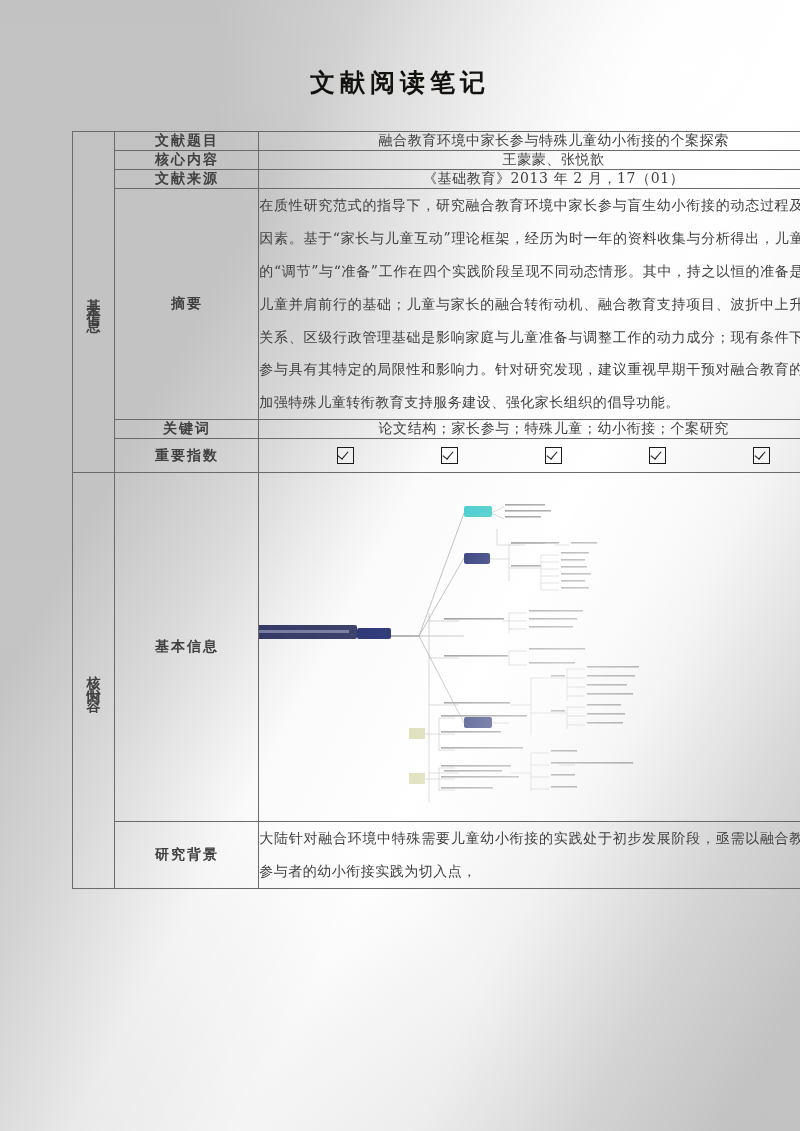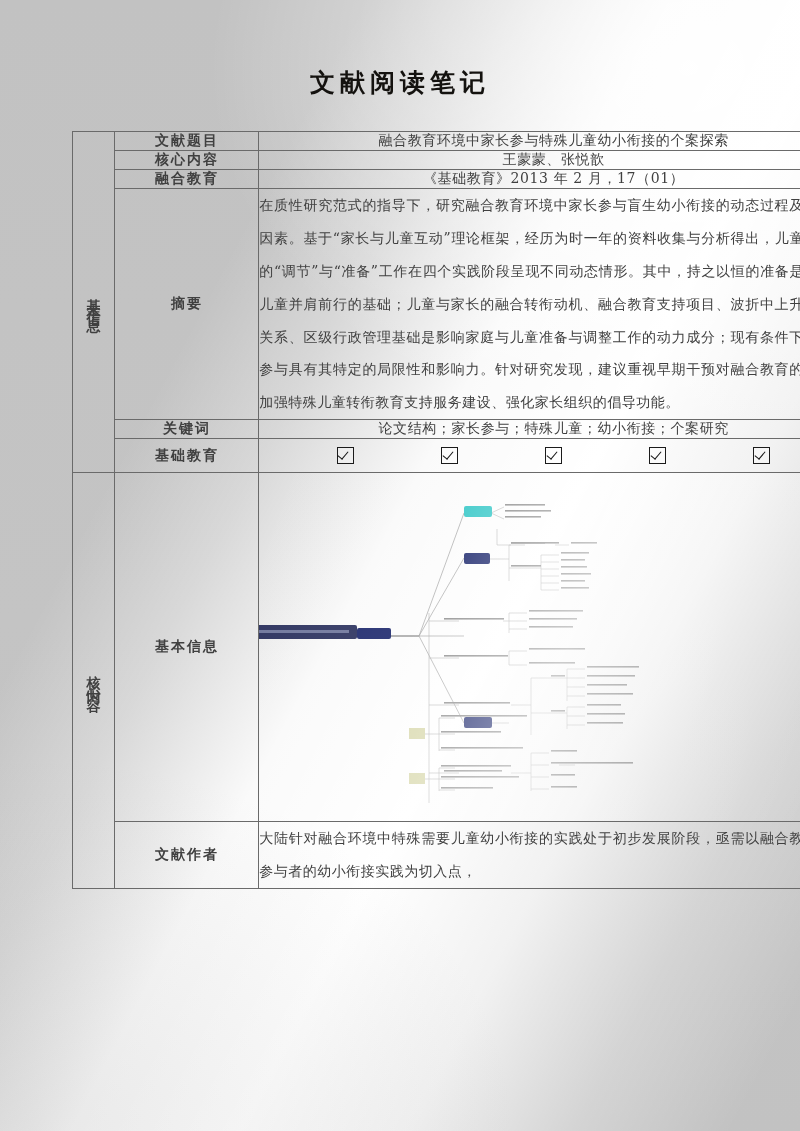--- a/index.html
+++ b/index.html
@@ -201,33 +201,33 @@
         <span class="vert">基本信息</span>
       </td>
       <td class="label-cell">文献题目</td>
       <td class="value-cell value-center">融合教育环境中家长参与特殊儿童幼小衔接的个案探索</td>
     </tr>
     <tr>
       <td class="label-cell">核心内容</td>
       <td class="value-cell value-center">王蒙蒙、张悦歆</td>
     </tr>
     <tr>
-      <td class="label-cell">融合教育</td>
+      <td class="label-cell">文献来源</td>
       <td class="value-cell value-center">《基础教育》2013 年 2 月，17（01）</td>
     </tr>
     <tr>
       <td class="label-cell">摘要</td>
       <td class="abstract">在质性研究范式的指导下，研究融合教育环境中家长参与盲生幼小衔接的动态过程及其影响因素。基于“家长与儿童互动”理论框架，经历为时一年的资料收集与分析得出，儿童与家庭的“调节”与“准备”工作在四个实践阶段呈现不同动态情形。其中，持之以恒的准备是家长与儿童并肩前行的基础；儿童与家长的融合转衔动机、融合教育支持项目、波折中上升的家校关系、区级行政管理基础是影响家庭与儿童准备与调整工作的动力成分；现有条件下的家长参与具有其特定的局限性和影响力。针对研究发现，建议重视早期干预对融合教育的影响、加强特殊儿童转衔教育支持服务建设、强化家长组织的倡导功能。</td>
     </tr>
     <tr>
       <td class="label-cell">关键词</td>
       <td class="value-cell value-center">论文结构；家长参与；特殊儿童；幼小衔接；个案研究</td>
     </tr>
     <tr>
-      <td class="label-cell">基础教育</td>
+      <td class="label-cell">重要指数</td>
       <td>
         <div class="check-row">
           <span class="checkbox"></span>
           <span class="checkbox"></span>
           <span class="checkbox"></span>
           <span class="checkbox"></span>
           <span class="checkbox"></span>
         </div>
       </td>
     </tr>
@@ -349,17 +349,17 @@
             <g fill="#aab0d0">
               <rect x="-4" y="157" width="94" height="3" opacity="0.55"></rect>
             </g>
             <rect x="98" y="155" width="34" height="11" rx="2" fill="#1f2a6e"></rect>
           </svg>
           <div class="mm-shade"></div>
         </div>
       </td>
     </tr>
     <tr>
-      <td class="label-cell">文献作者</td>
+      <td class="label-cell">研究背景</td>
       <td class="background-text">大陆针对融合环境中特殊需要儿童幼小衔接的实践处于初步发展阶段，亟需以融合教育主要参与者的幼小衔接实践为切入点，</td>
     </tr>
   </tbody>
 </table>
 
 </body></html>

